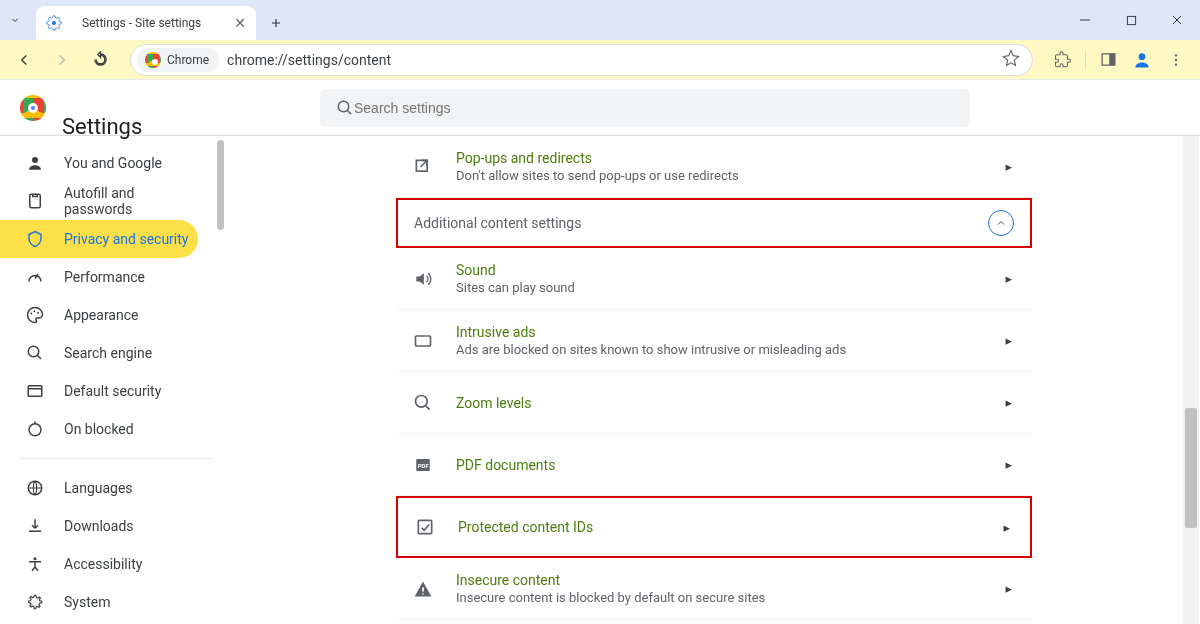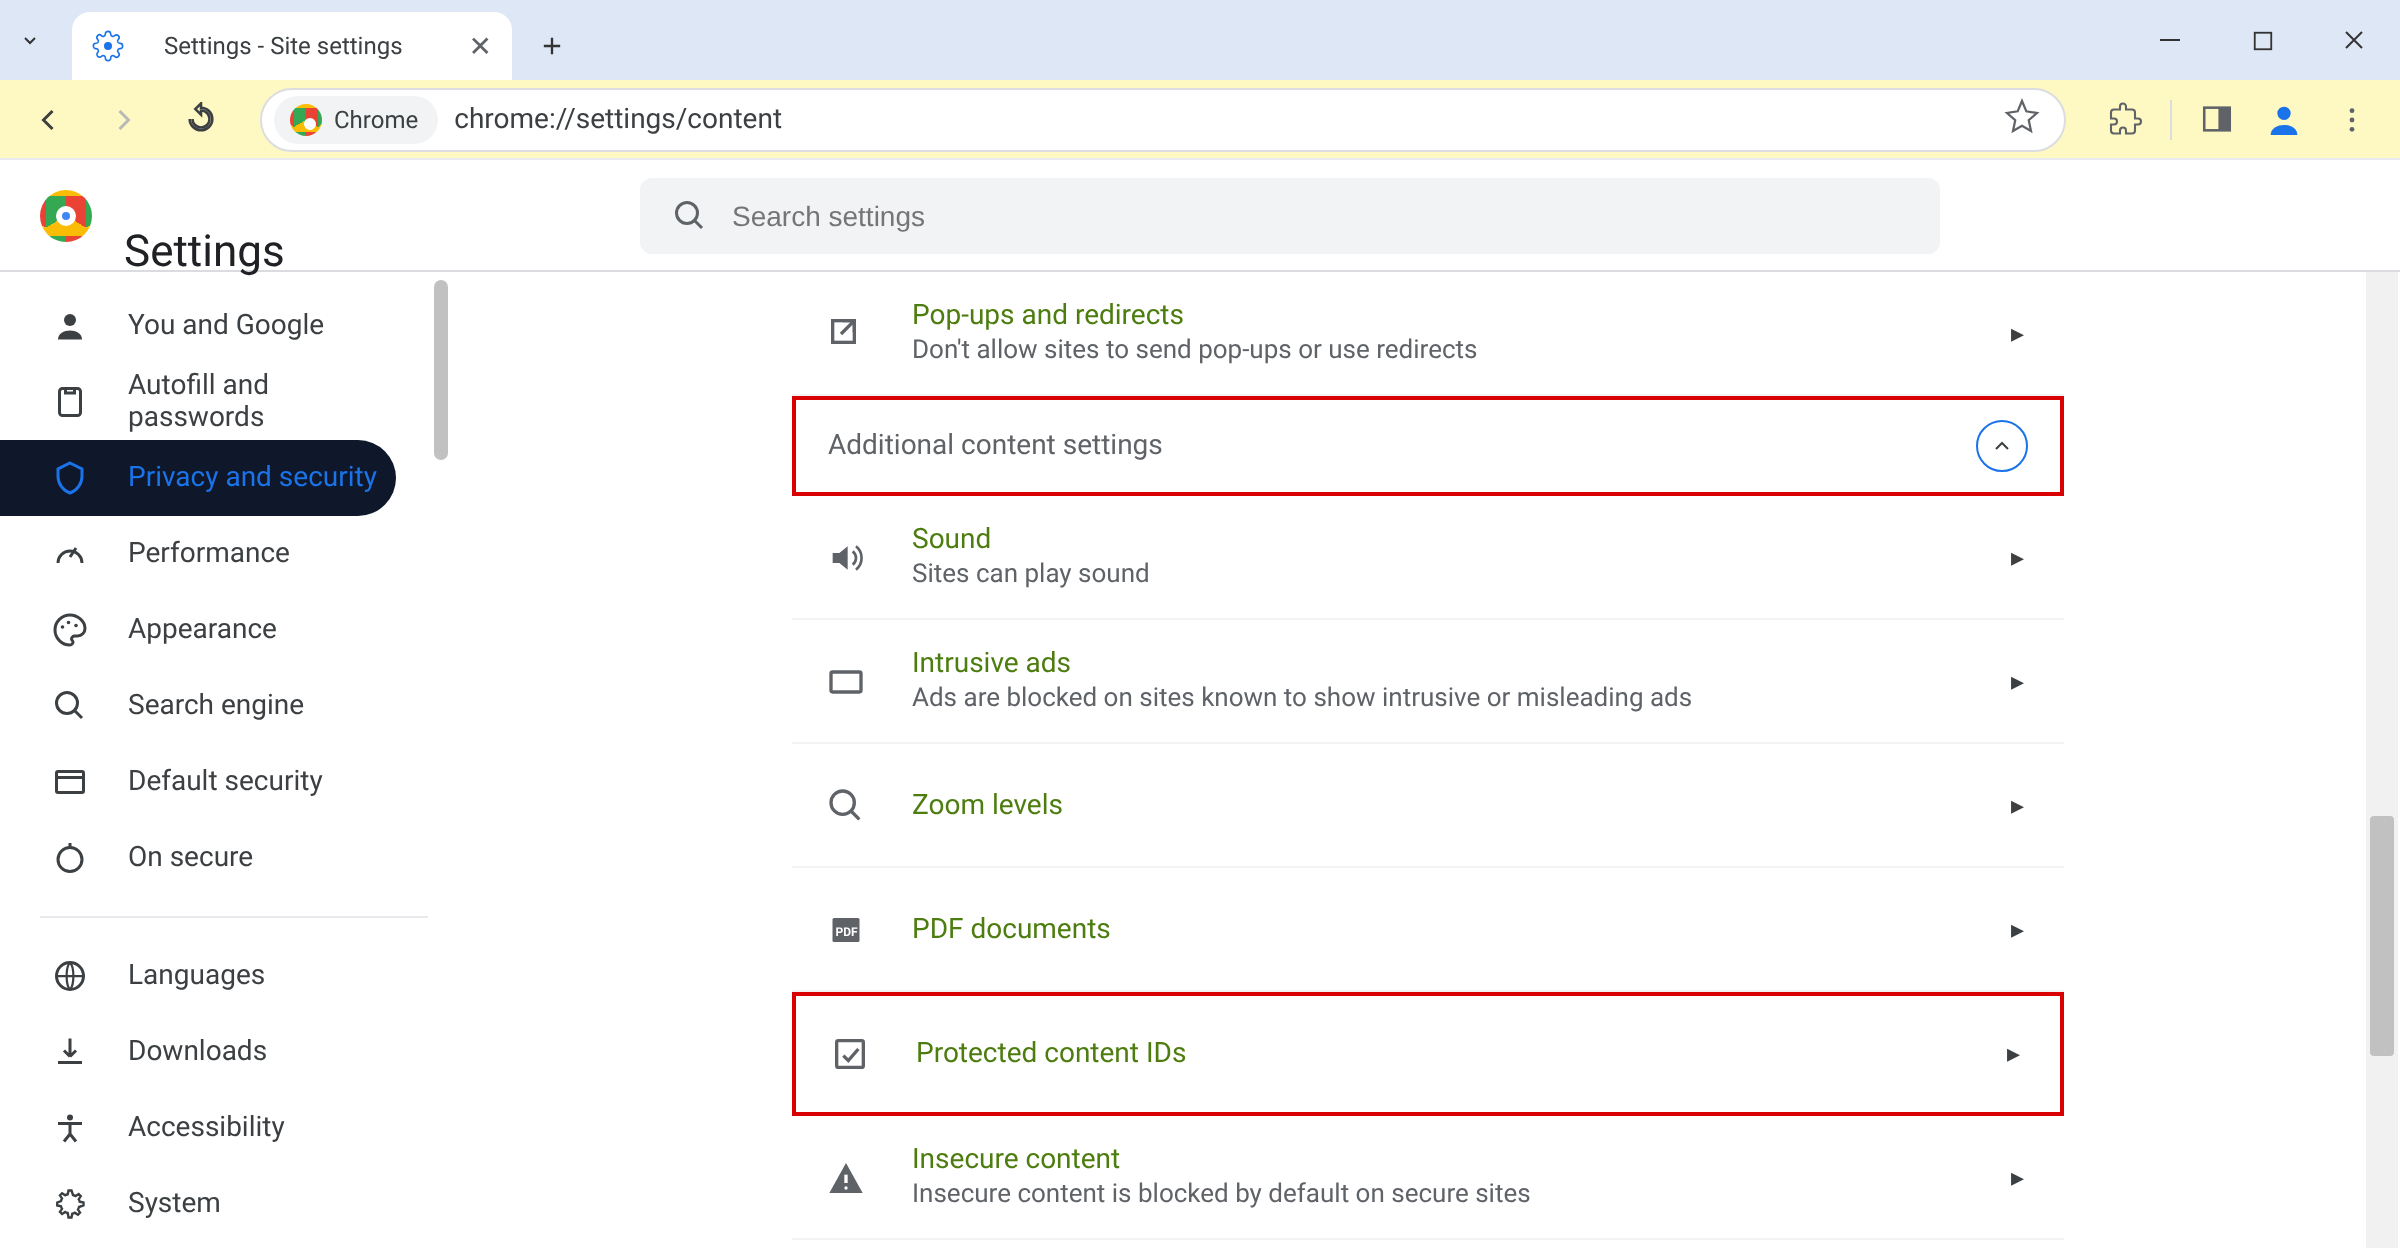--- a/index.html
+++ b/index.html
@@ -111,21 +111,21 @@
       background:#4285f4; border-radius:50%; border:3px solid #fff;
     }
     .settings-title { font-size: 22px; color:#202124;margin-top:37px;}
     .search-settings {
       position: absolute;
       left: 320px;
       width: 650px;
       height: 38px;
       background: #f1f3f4;
       border-radius: 6px;
-      display:flex; align-items:center; gap:12px;
+      display:flex; align-items:center; 
       padding: 0 16px;
       color:#5f6368;
     }
     .search-settings input {
       border:none; background:transparent; outline:none; flex:1; font-size:14px; color:#3c4043;
     }
     
     .body {
       display: flex;
       height: calc(624px - 40px - 40px - 56px);
@@ -147,21 +147,21 @@
       align-items: center;
       gap: 20px;
       padding: 0 0 0 26px;
       color: #3c4043;
       font-size: 14px;
       cursor: pointer;
       border-radius: 0 20px 20px 0;
       margin-right: 30px;
     }
     .side-item.active {
-      background: #0f172a;
+      background: #fde047;
       color: #1a73e8;
     }
     .side-item svg { width: 18px; height: 18px; flex-shrink:0;}
     .side-sep { height:1px; background:#e8eaed; margin: 10px 14px 10px 20px;}
     
     .main {
       flex:1;
       display:flex;
       justify-content:center;
       overflow:hidden;
@@ -365,21 +365,21 @@
           <rect x="3" y="5" width="18" height="14" rx="1" stroke="currentColor" stroke-width="2" fill="none"></rect>
           <path d="M3 9h18" stroke="currentColor" stroke-width="2"></path>
         </svg>
       <span>Default security</span>
     </div>
     <div class="side-item">
       <svg viewBox="0 0 24 24">
           <circle cx="12" cy="13" r="8" stroke="currentColor" stroke-width="2" fill="none"></circle>
           <path d="M12 5V2" stroke="currentColor" stroke-width="2"></path>
         </svg>
-      <span>On secure</span>
+      <span>On blocked</span>
     </div>
     <div class="side-sep"></div>
     <div class="side-item">
       <svg viewBox="0 0 24 24">
           <circle cx="12" cy="12" r="9" stroke="currentColor" stroke-width="2" fill="none"></circle>
           <path d="M3 12h18M12 3c3 3 3 15 0 18M12 3c-3 3-3 15 0 18" stroke="currentColor" stroke-width="1.5" fill="none"></path>
         </svg>
       <span>Languages</span>
     </div>
     <div class="side-item">

